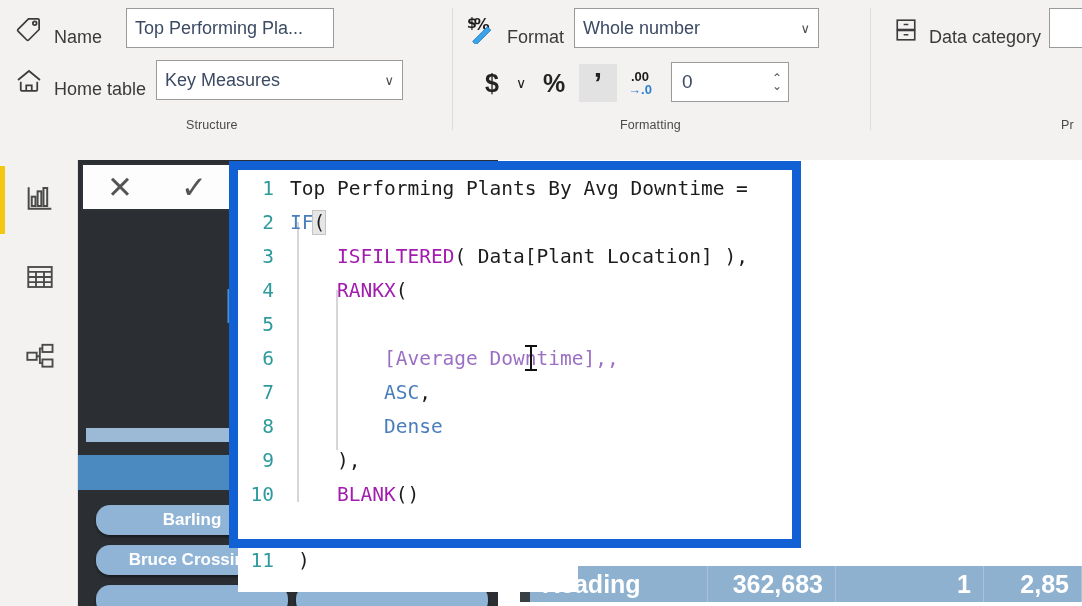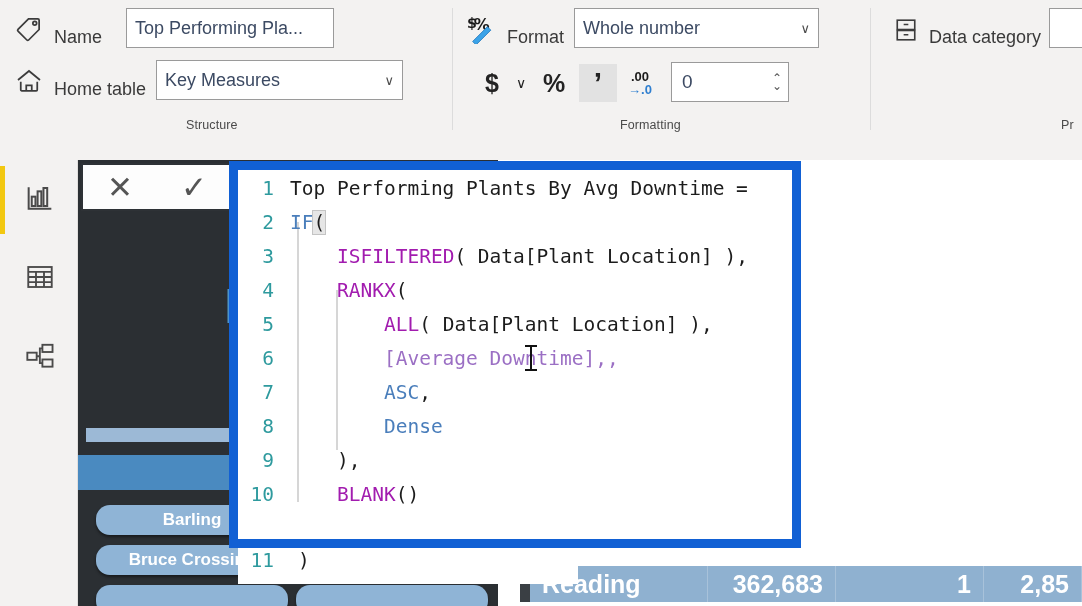--- a/index.html
+++ b/index.html
@@ -158,21 +158,21 @@
     position:absolute; width:2px; height:26px; background:#111;
   }
   .caret-i::before, .caret-i::after {
     content:""; position:absolute; left:-5px; width:12px; height:2px; background:#111;
   }
   .caret-i::before { top:0; }
   .caret-i::after  { bottom:0; }
 
   
   .dax-overflow {
-    position:absolute; left:238px; top:548px; width:340px; height:36px;
+    position:absolute; left:238px; top:548px; width:340px; height:44px;
     background:#ffffff; overflow:hidden;
   }
 </style>
 </head>
 <body>
 
 <div class="ribbon">
   <div class="ribbon-groups">
 
     <div class="grp" style="left:0; width:452px;">
@@ -358,21 +358,20 @@
     <span class="lnum" style="left:0px; top:36px;">2</span>
     <span class="codeline" style="left:52px; top:36px;"><span class="tk-kw">IF</span><span class="tk-plain brkt-hl">(</span></span>
 
     <span class="lnum" style="left:0px; top:70px;">3</span>
     <span class="codeline" style="left:52px; top:70px;"><span class="tk-plain">    </span><span class="tk-fn">ISFILTERED</span><span class="tk-plain">( Data[Plant Location] ),</span></span>
 
     <span class="lnum" style="left:0px; top:104px;">4</span>
     <span class="codeline" style="left:52px; top:104px;"><span class="tk-plain">    </span><span class="tk-fn">RANKX</span><span class="tk-plain">(</span></span>
 
     <span class="lnum" style="left:0px; top:138px;">5</span>
-    <span class="codeline" style="left:52px; top:138px;"><span class="tk-plain">        </span><span class="tk-fn">ALL</span><span class="tk-plain">( Data[Plant Location] ),</span></span>
 
     <span class="lnum" style="left:0px; top:172px;">6</span>
     <span class="codeline" style="left:52px; top:172px;"><span class="tk-plain">        </span><span class="tk-meas">[Average Downtime]</span><span class="tk-meas">,,</span></span>
 
     <span class="lnum" style="left:0px; top:206px;">7</span>
     <span class="codeline" style="left:52px; top:206px;"><span class="tk-plain">        </span><span class="tk-kw">ASC</span><span class="tk-plain">,</span></span>
 
     <span class="lnum" style="left:0px; top:240px;">8</span>
     <span class="codeline" style="left:52px; top:240px;"><span class="tk-plain">        </span><span class="tk-kw">Dense</span></span>
 

